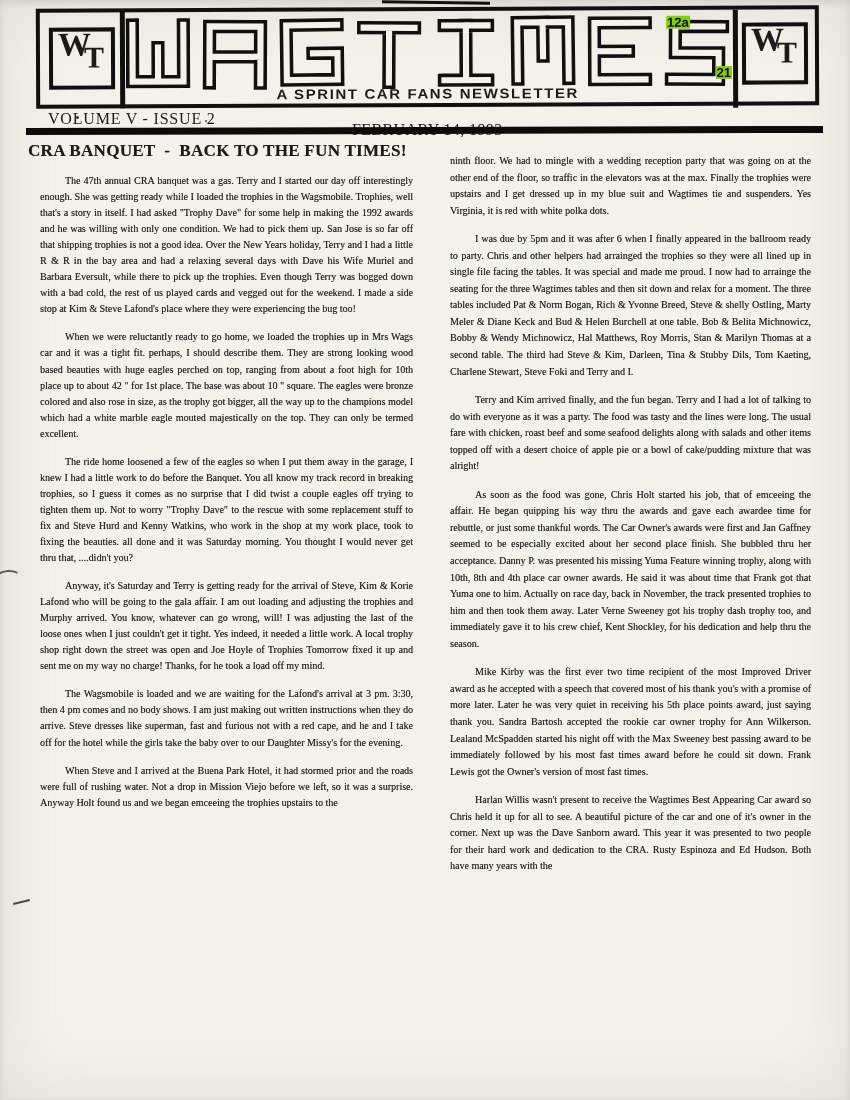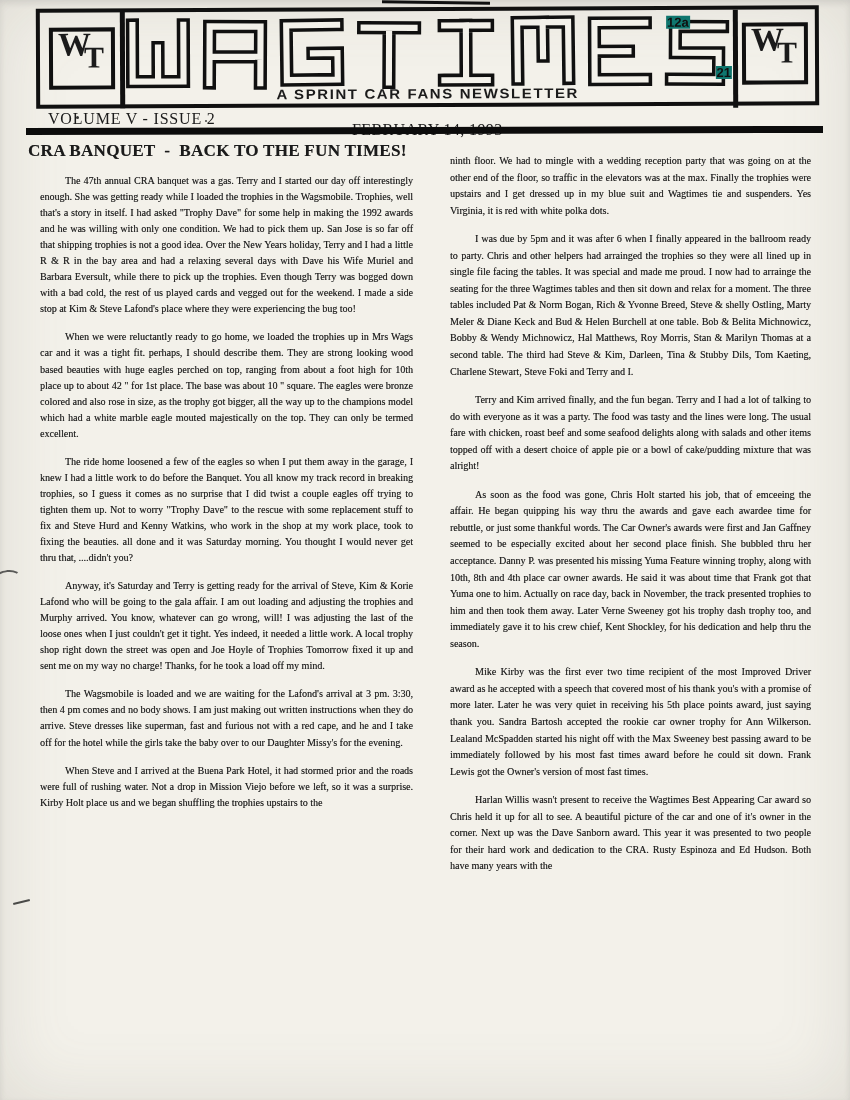--- a/index.html
+++ b/index.html
@@ -25,21 +25,21 @@
 
   .logo-row{position:absolute;left:82px;right:82px;top:3px;height:78px;
     display:flex;justify-content:center;gap:11px;}
   .lt-wrap{position:relative;width:66px;height:76px;}
   .logo-row .lt-wrap:nth-child(2n){transform:translateY(2px) rotate(.5deg);}
   .logo-row .lt-wrap:nth-child(3n){transform:translateY(-1px) rotate(-.5deg);}
   .lt{width:66px;height:76px;display:block;}
   .lt-b{fill:none;stroke:#101010;stroke-width:14;stroke-linecap:square;}
   .lt-w{fill:none;stroke:#f3f1ea;stroke-width:6.5;stroke-linecap:square;}
   .s-num{position:absolute;font-family:"Liberation Sans",sans-serif;font-weight:bold;
-    font-size:13px;line-height:1;background:#0f766e;padding:0 1px;color:#101010;}
+    font-size:13px;line-height:1;background:#84cc16;padding:0 1px;color:#101010;}
   .s-num-top{top:1px;left:2px;}
   .s-num-bottom{bottom:12px;right:-2px;}
 
   .tagline{position:absolute;left:0;right:0;bottom:1px;text-align:center;
     font-family:"Liberation Sans",sans-serif;font-weight:bold;font-size:15px;
     letter-spacing:1.6px;transform:scaleY(.92);}
 
   .volume{position:absolute;left:48px;top:110px;font-size:16px;letter-spacing:.8px;}
   .issue-date{position:absolute;left:352px;top:121px;font-size:16px;letter-spacing:.4px;}
   .rule{position:absolute;left:26px;top:127px;width:797px;height:7px;background:#0c0c0c;transform:rotate(-.15deg);}
@@ -144,21 +144,21 @@
   <div class="rule"></div>
 
   <div class="columns">
     <div class="col-left">
       <h1 class="headline">CRA BANQUET &nbsp;-&nbsp; BACK TO THE FUN TIMES!</h1>
     <p class="para indent"><span>The 47th annual CRA banquet was a gas. Terry and I started our day off interestingly enough. She was getting ready while I loaded the trophies in the Wagsmobile. Trophies, well that's a story in itself. I had asked "Trophy Dave" for some help in making the 1992 awards and he was willing with only one condition. We had to pick them up. San Jose is so far off that shipping trophies is not a good idea. Over the New Years holiday, Terry and I had a little R &amp; R in the bay area and had a relaxing several days with </span><b>Dave</b><span> his Wife </span><b>Muriel</b><span> and </span><b>Barbara Eversult,</b><span> while there to pick up the trophies. Even though Terry was bogged down with a bad cold, the rest of us played cards and vegged out for the weekend. I made a side stop at </span><b>Kim &amp; Steve Lafond's</b><span> place where they were experiencing the bug too!</span></p>
         <p class="para indent"><span>When we were reluctantly ready to go home, we loaded the trophies up in Mrs Wags car and it was a tight fit. perhaps, I should describe them. They are strong looking wood based beauties with huge eagles perched on top, ranging from about a foot high for 10th place up to about 42 " for 1st place. The base was about 10 " square. The eagles were bronze colored and also rose in size, as the trophy got bigger, all the way up to the champions model which had a white marble eagle mouted majestically on the top. They can only be termed excellent.</span></p>
         <p class="para indent"><span>The ride home loosened a few of the eagles so when I put them away in the garage, I knew I had a little work to do before the Banquet. You all know my track record in breaking trophies, so I guess it comes as no surprise that I did twist a couple eagles off trying to tighten them up. Not to worry "Trophy Dave" to the rescue with some replacement stuff to fix and Steve Hurd and Kenny Watkins, who work in the shop at my work place, took to fixing the beauties. all done and it was Saturday morning. You thought I would never get thru that, ....didn't you?</span></p>
         <p class="para indent"><span>Anyway, it's Saturday and Terry is getting ready for the arrival of Steve, Kim &amp; Korie Lafond who will be going to the gala affair. I am out loading and adjusting the trophies and Murphy arrived. You know, whatever can go wrong, will! I was adjusting the last of the loose ones when I just couldn't get it tight. Yes indeed, it needed a little work. A local trophy shop right down the street was open and Joe Hoyle of Trophies Tomorrow fixed it up and sent me on my way no charge! Thanks, for he took a load off my mind.</span></p>
         <p class="para indent"><span>The Wagsmobile is loaded and we are waiting for the Lafond's arrival at 3 pm. 3:30, then 4 pm comes and no body shows. I am just making out written instructions when they do arrive. Steve dresses like superman, fast and furious not with a red cape, and he and I take off for the hotel while the girls take the baby over to our Daughter Missy's for the evening.</span></p>
-        <p class="para indent"><span>When Steve and I arrived at the Buena Park Hotel, it had stormed prior and the roads were full of rushing water. Not a drop in Mission Viejo before we left, so it was a surprise. </span><b>Kirby Holt</b><span> place us and we began shuffling the trophies upstairs to the</span></p>
+        <p class="para indent"><span>When Steve and I arrived at the Buena Park Hotel, it had stormed prior and the roads were full of rushing water. Not a drop in Mission Viejo before we left, so it was a surprise. </span><b>Anyway Holt</b><span> found us and we began emceeing the trophies upstairs to the</span></p>
       </div>
     <div class="col-right">
         <p class="para"><span>ninth floor. We had to mingle with a wedding reception party that was going on at the other end of the floor, so traffic in the elevators was at the max. Finally the trophies were upstairs and I get dressed up in my blue suit and Wagtimes tie and suspenders. Yes Virginia, it is red with white polka dots.</span></p>
         <p class="para indent"><span>I was due by 5pm and it was after 6 when I finally appeared in the ballroom ready to party.  Chris and other helpers had arrainged the trophies so they were all lined up in single file facing the tables. It was special and made me proud. I now had to arrainge the seating for the three Wagtimes tables and then sit down and relax for a moment. The three tables included </span><b>Pat &amp; Norm Bogan, Rich &amp; Yvonne Breed, Steve &amp; shelly Ostling, Marty Meler &amp; Diane Keck and Bud &amp; Helen Burchell</b><span> at one table. </span><b>Bob &amp; Belita Michnowicz, Bobby &amp; Wendy Michnowicz, Hal Matthews, Roy Morris, Stan &amp; Marilyn Thomas</b><span> at a second table. The third had </span><b>Steve &amp; Kim, Darleen, Tina &amp; Stubby Dils, Tom Kaeting, Charlene Stewart, Steve Foki</b><span> and Terry and I.</span></p>
         <p class="para indent"><span>Terry and Kim arrived finally, and the fun began. Terry and I had a lot of talking to do with everyone as it was a party. The food was tasty and the lines were long. The usual fare with chicken, roast beef and some seafood delights along with salads and other items topped off with a desert choice of apple pie or a bowl of cake/pudding mixture that was alright!</span></p>
         <p class="para indent"><span>As soon as the food was gone, Chris Holt started his job, that of emceeing the affair. He began quipping his way thru the awards and gave each awardee time for rebuttle, or just some thankful words. The Car Owner's awards were first and Jan Gaffney seemed to be especially excited about her second place finish. She bubbled thru her acceptance. Danny P. was presented his missing Yuma Feature winning trophy, along with 10th, 8th and 4th place car owner awards. He said it was about time that Frank got that Yuma one to him. Actually on race day, back in November, the track presented trophies to him and then took them away. Later Verne Sweeney got his trophy dash trophy too, and immediately gave it to his crew chief, Kent Shockley, for his dedication and help thru the season.</span></p>
         <p class="para indent"><span>Mike Kirby was the first ever two time recipient of the most Improved Driver award as he accepted with a speech that covered most of his thank you's with a promise of more later. Later he was very quiet in receiving his 5th place points award, just saying thank you. Sandra Bartosh accepted the rookie car owner trophy for Ann Wilkerson. Lealand McSpadden started his night off with the Max Sweeney best passing award to be immediately followed by his most fast times award before he could sit down. Frank Lewis got the Owner's version of most fast times.</span></p>
         <p class="para indent"><span>Harlan Willis wasn't present to receive the Wagtimes Best Appearing Car award so Chris held it up for all to see. A beautiful picture of the car and one of it's owner in the corner. Next up was the Dave Sanborn award. This year it was presented to two people for their hard work and dedication to the CRA. Rusty Espinoza and Ed Hudson. Both have many years with the</span></p>
       </div>
   </div>

